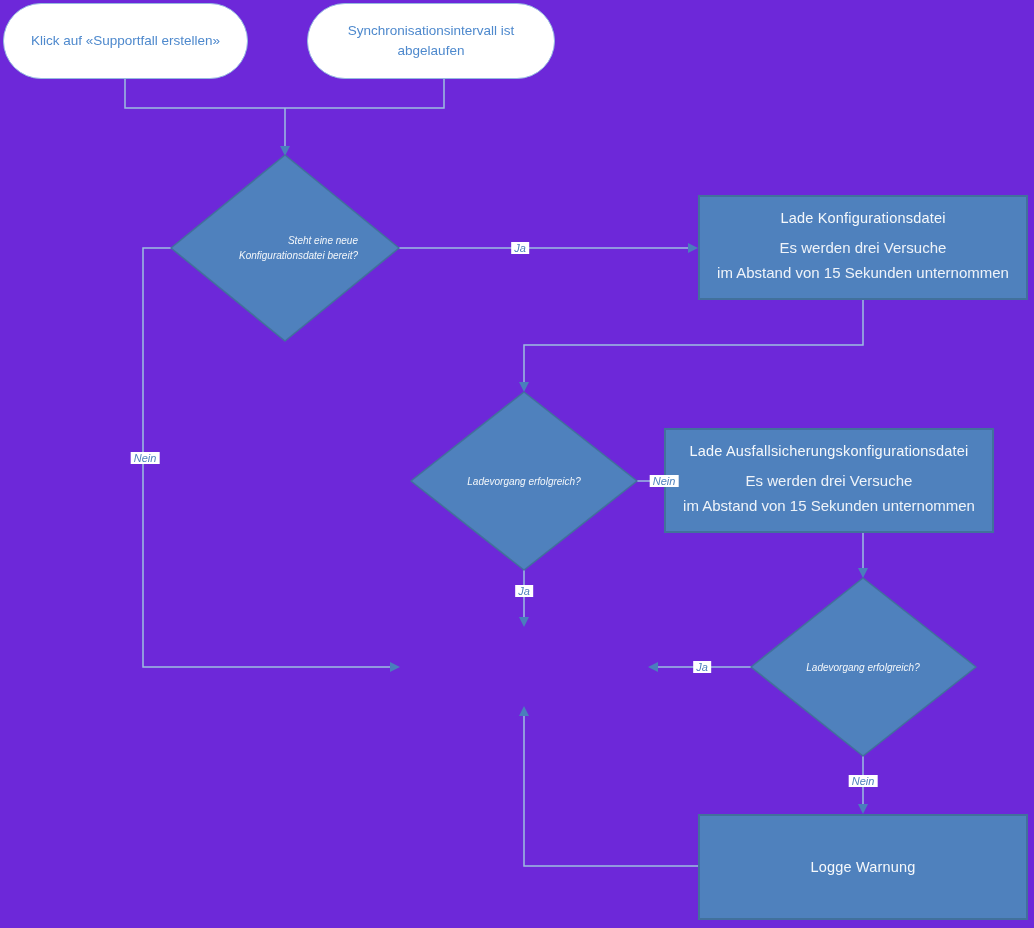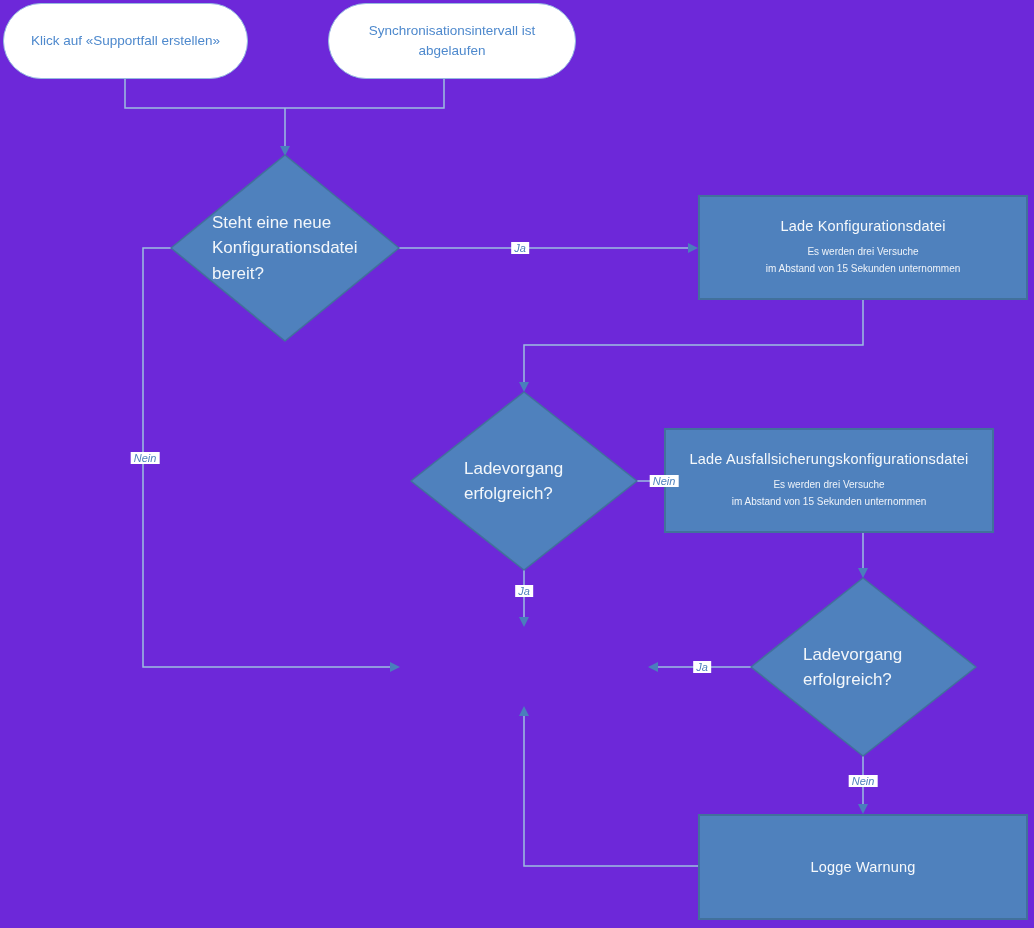--- a/index.html
+++ b/index.html
@@ -18,24 +18,24 @@
   svg.wires{position:absolute;left:0;top:0;z-index:1;}
   .wire{fill:none;stroke:var(--connector-line);stroke-width:1.5;}
   .arrow{fill:var(--arrowhead);stroke:none;}
   .diamond{fill:var(--shape-fill);stroke:var(--shape-border);stroke-width:1.5;stroke-linejoin:round;}
   .node{position:absolute;z-index:2;display:flex;align-items:center;justify-content:center;text-align:center;}
   .terminator{background:#ffffff;border:1.4px solid var(--terminator-border);border-radius:40px;
     color:var(--terminator-text);font-size:13.5px;line-height:1.45;padding:4px 10px;}
   .process{background:var(--shape-fill);border:2px solid var(--shape-border);color:#f5f8fb;
     flex-direction:column;padding:6px 10px;}
   .ptitle{font-size:14.5px;letter-spacing:.2px;}
-  .pnote{font-size:10px;line-height:1.7;margin-top:9px;color:#eef3f9;}
+  .pnote{font-size:15px;line-height:1.7;margin-top:9px;color:#eef3f9;}
   .pnote div{white-space:nowrap;}
   .dtext{position:absolute;z-index:2;display:flex;align-items:center;justify-content:center;
-    text-align:left;color:#f2f6fa;font-size:17px;line-height:1.5;}
+    text-align:right;color:#f2f6fa;font-size:10px;line-height:1.5;font-style:italic;}
   .edge-label{position:absolute;z-index:3;transform:translate(-50%,-50%);background:#ffffff;
     color:var(--label-text);font-size:11px;padding:0 3px;white-space:nowrap;font-style:italic;}
 </style>
 </head>
 <body>
 
 <div class="canvas">
 
   <svg class="wires" width="1034" height="928">
 
@@ -72,21 +72,21 @@
 
     <polygon class="diamond" points="285,155 399,248 285,341 171,248"></polygon>
     <polygon class="diamond" points="524,392 637,481 524,570 411,481"></polygon>
     <polygon class="diamond" points="863,578 976,667 863,756 751,667"></polygon>
   </svg>
 
   <div class="node terminator" style="left:3px;top:3px;width:245px;height:76px;">
     <span>Klick auf «Supportfall erstellen»</span>
   </div>
 
-  <div class="node terminator" style="left:328px;top:3px;width:248px;height:76px;">
+  <div class="node terminator" style="left:307px;top:3px;width:248px;height:76px;">
     <span>Synchronisationsintervall ist abgelaufen</span>
   </div>
 
   <div class="dtext" style="left:212px;top:200px;width:146px;height:96px;">Steht eine neue Konfigurationsdatei bereit?</div>
 
   <div class="dtext" style="left:464px;top:451px;width:120px;height:60px;">Ladevorgang erfolgreich?</div>
 
   <div class="dtext" style="left:803px;top:637px;width:120px;height:60px;">Ladevorgang erfolgreich?</div>
 
   <div class="node process" style="left:698px;top:195px;width:330px;height:105px;">

